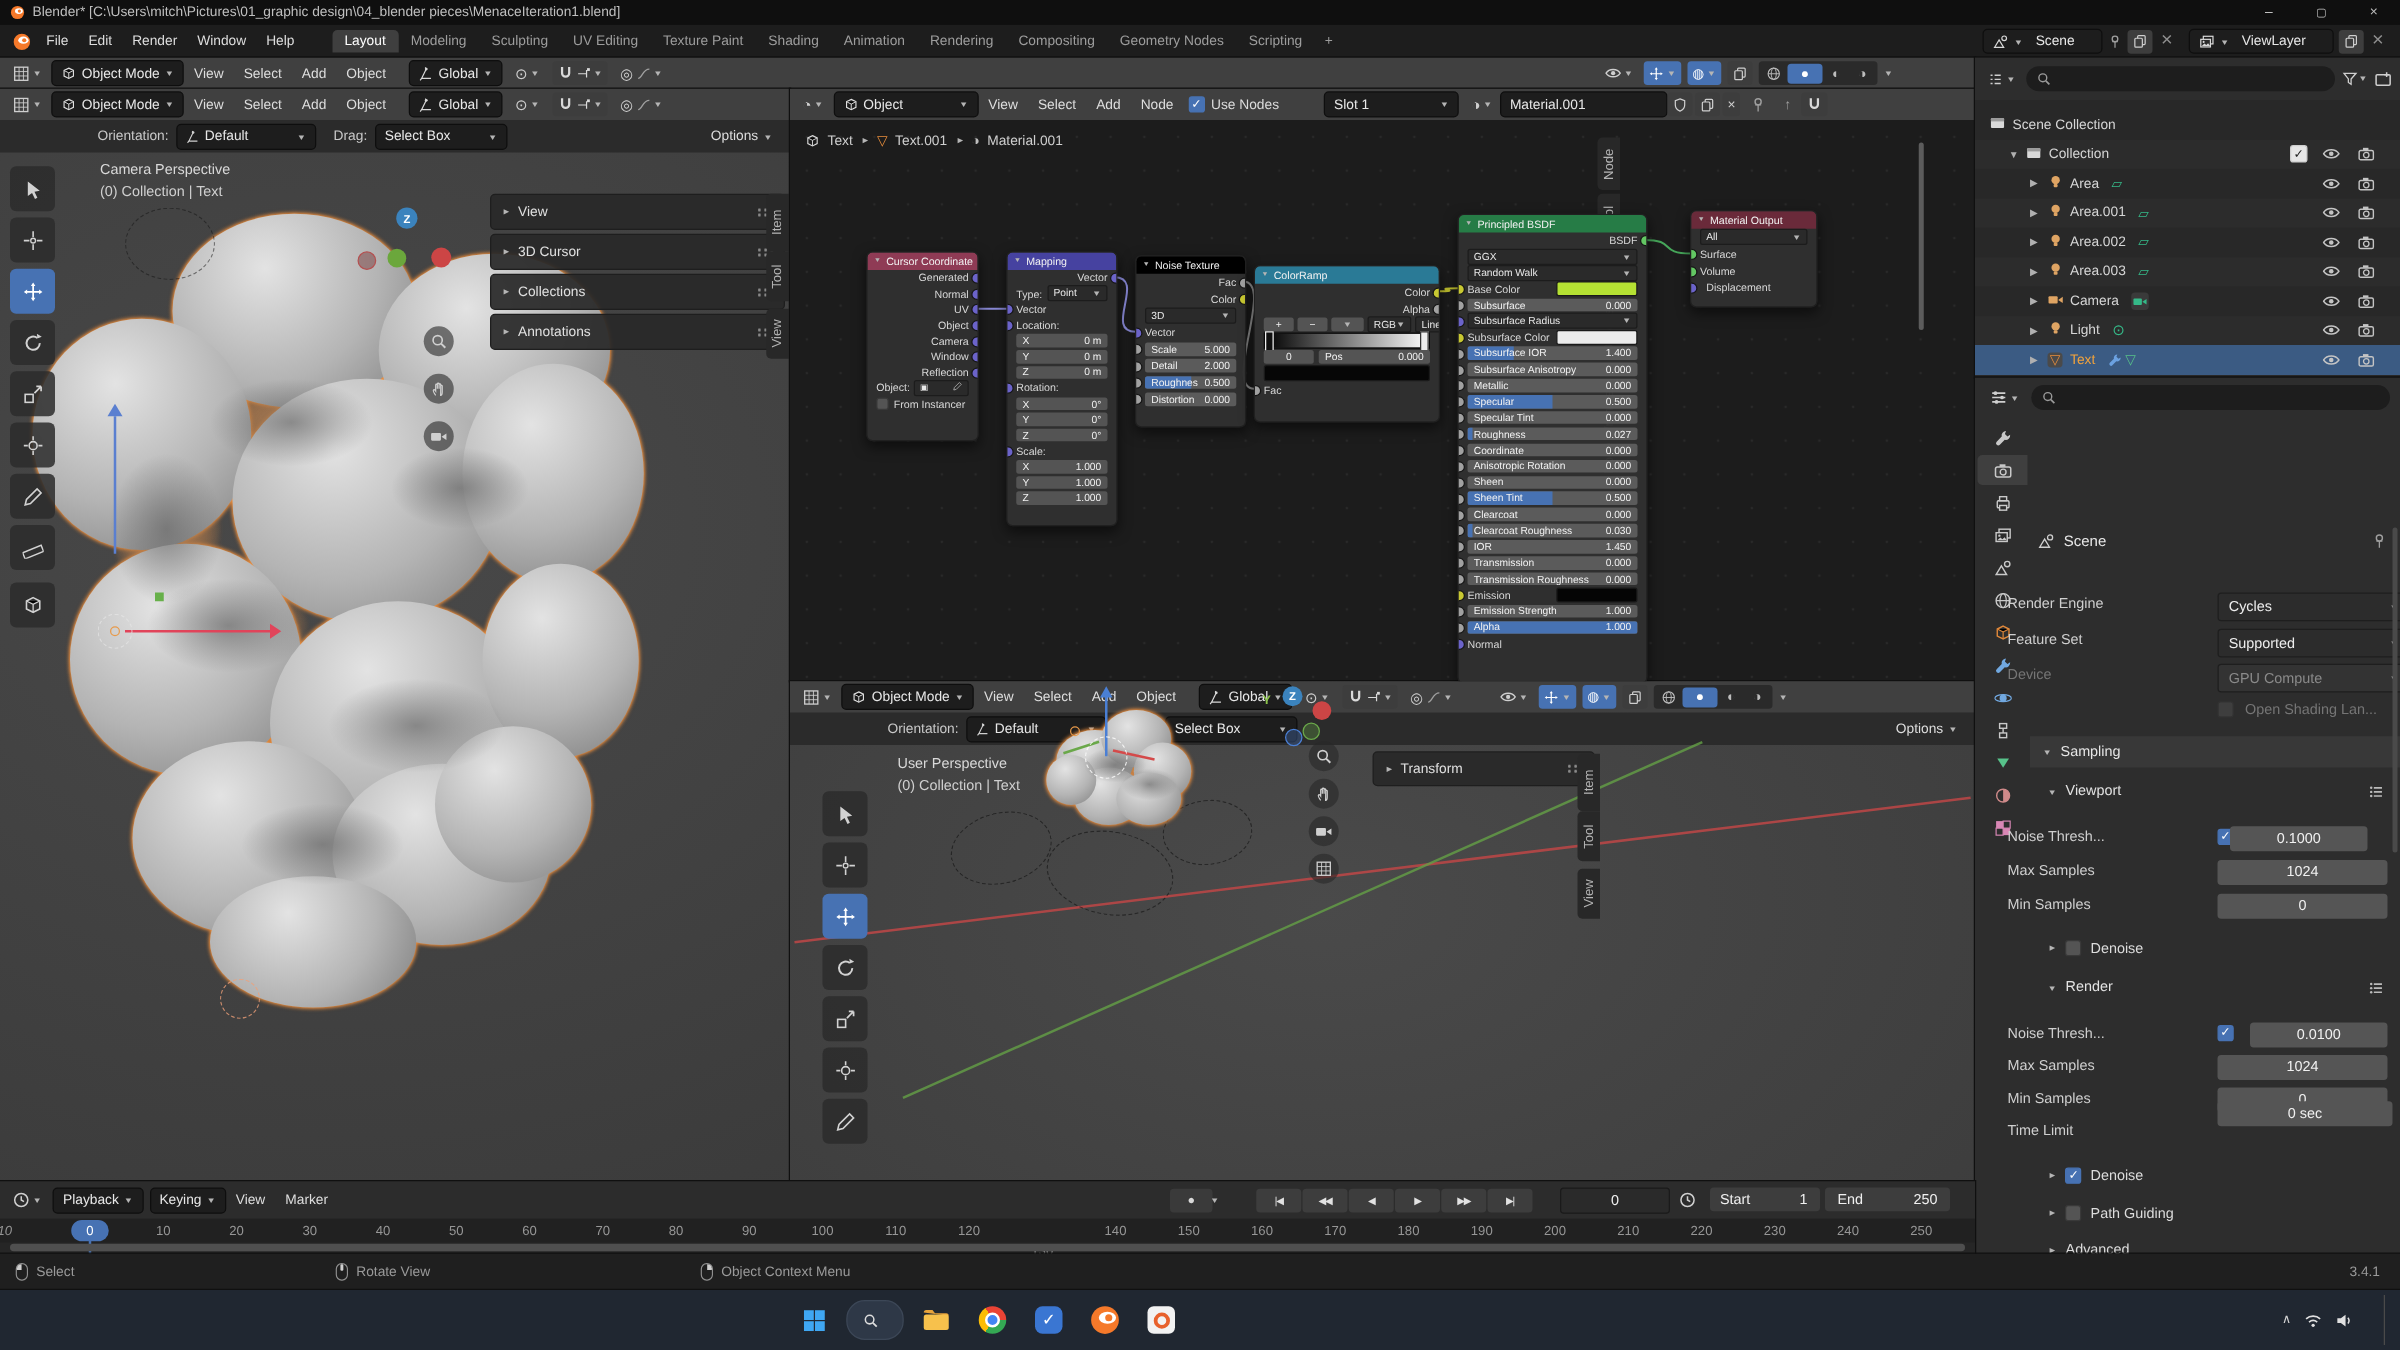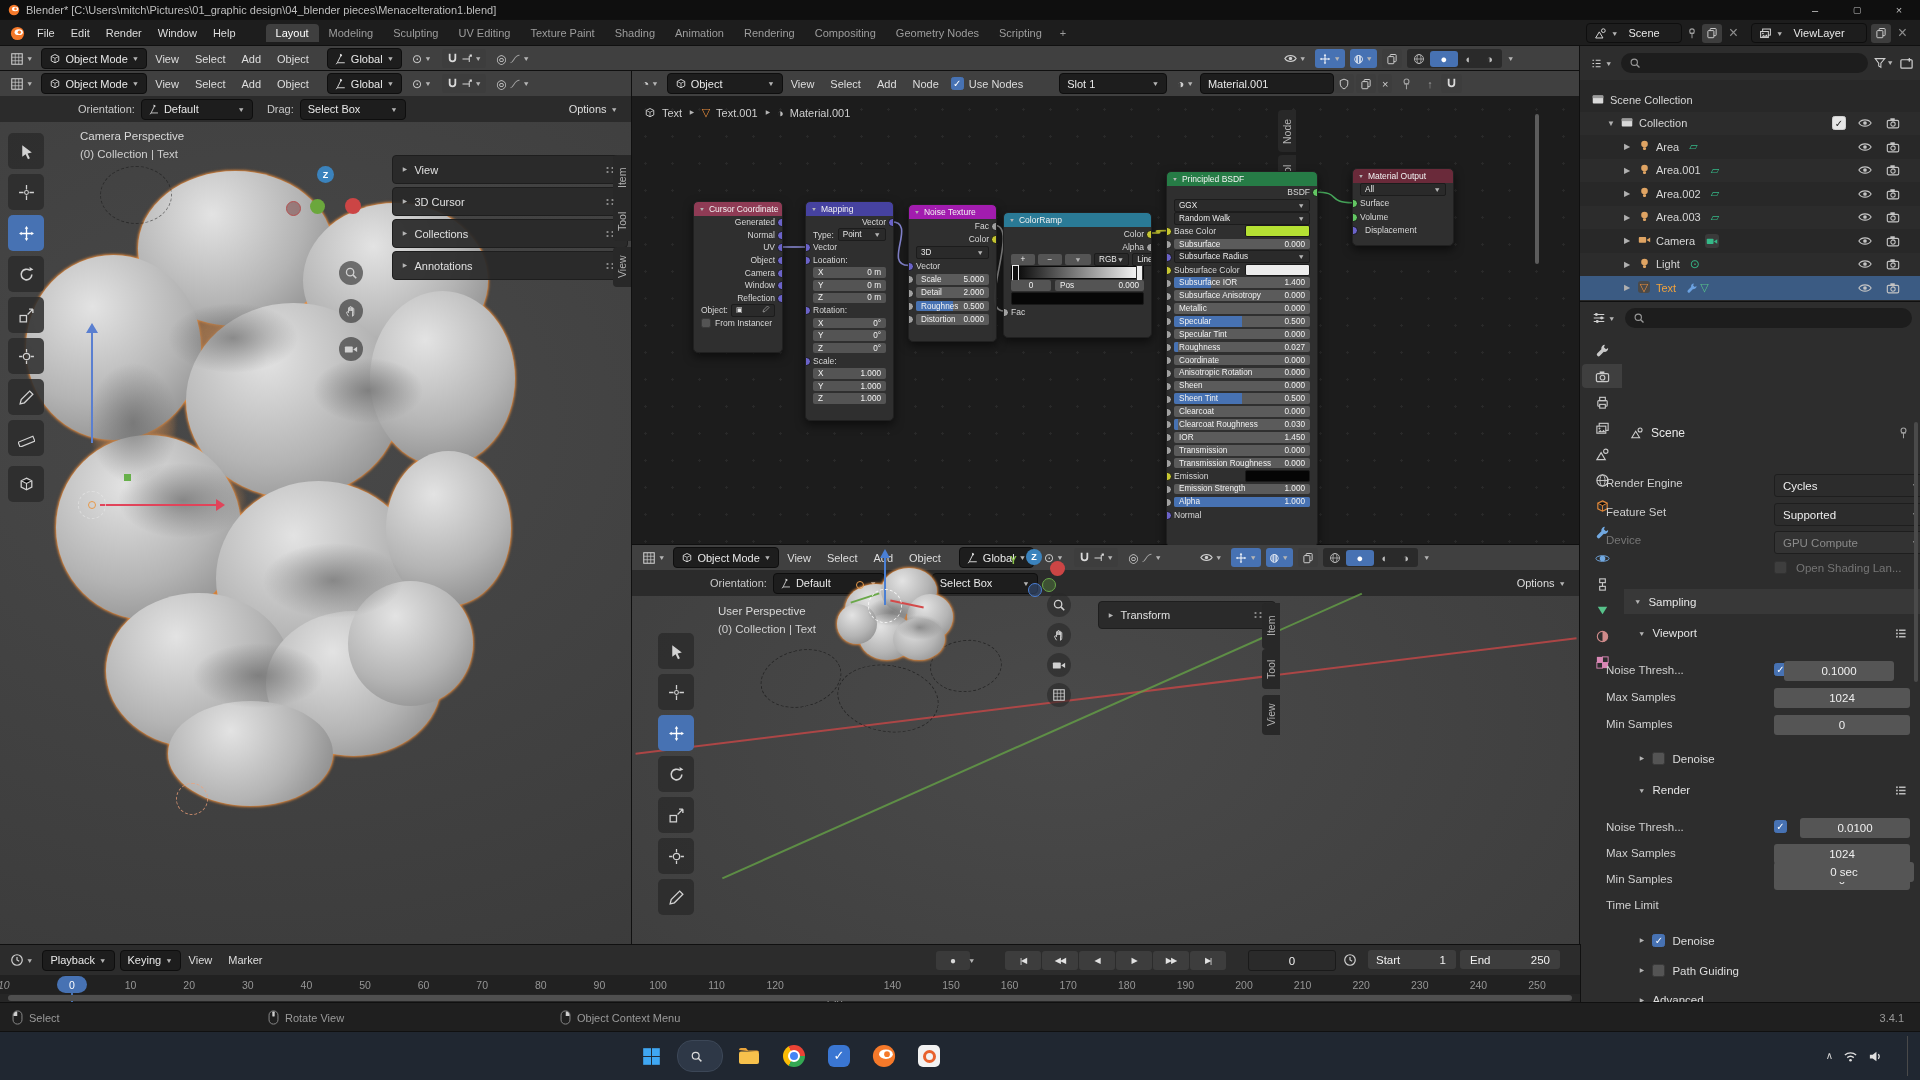--- a/index.html
+++ b/index.html
@@ -729,21 +729,21 @@
             </div>
           </div>
           <div class="nrow" style="height: 12.6px;">
             <div class="nfield">
               <span>Z</span>
               <span style="margin-left:auto">1.000</span>
             </div>
           </div>
         </div>
         <div class="node" style="left: 276px; top: 108px; width: 87px; height: 136px; overflow: hidden;">
-          <div class="nh" style="background: #a21caf;">
+          <div class="nh" style="background: #000000;">
             <span class="chev" style="font-size:6px">▼</span>
             <span>Noise Texture</span>
           </div>
           <div class="nrow" style="height: 13.4px; justify-content: flex-end;">
             <span>Fac</span>
             <span class="sock" style="right: -4px; background: rgb(161, 161, 161);"></span>
           </div>
           <div class="nrow" style="height: 13.4px; justify-content: flex-end;">
             <span>Color</span>
             <span class="sock" style="right: -4px; background: rgb(200, 200, 50);"></span>
@@ -1835,21 +1835,21 @@
         </div>
         <div class="prlabel" style="left: -18px; top: 513px;">Max Samples</div>
         <div class="prfield" style="left: 150px; top: 510px; width: 136px;">
           <span style="margin:0 auto">1024</span>
         </div>
         <div class="prlabel" style="left: -18px; top: 539px;">Min Samples</div>
         <div class="prfield" style="left: 150px; top: 536px; width: 136px;">
           <span style="margin:0 auto">0</span>
         </div>
         <div class="prlabel" style="left: -18px; top: 565px;">Time Limit</div>
-        <div class="prfield" style="left: 150px; top: 528px; width: 140px;">
+        <div class="prfield" style="left: 150px; top: 547px; width: 140px;">
           <span style="margin:0 auto">0 sec</span>
         </div>
         <div style="position: absolute; left: 14px; top: 600px; display: flex; align-items: center; gap: 7px; font-size: 11.5px; color: rgb(220, 220, 220);">
           <span class="chev" style="transform:rotate(-90deg)">▼</span>
           <span class="cb on">✓</span>
           <span>Denoise</span>
         </div>
         <div style="position: absolute; left: 14px; top: 630px; display: flex; align-items: center; gap: 7px; font-size: 11.5px; color: rgb(220, 220, 220);">
           <span class="chev" style="transform:rotate(-90deg)">▼</span>
           <span class="cb"></span>

